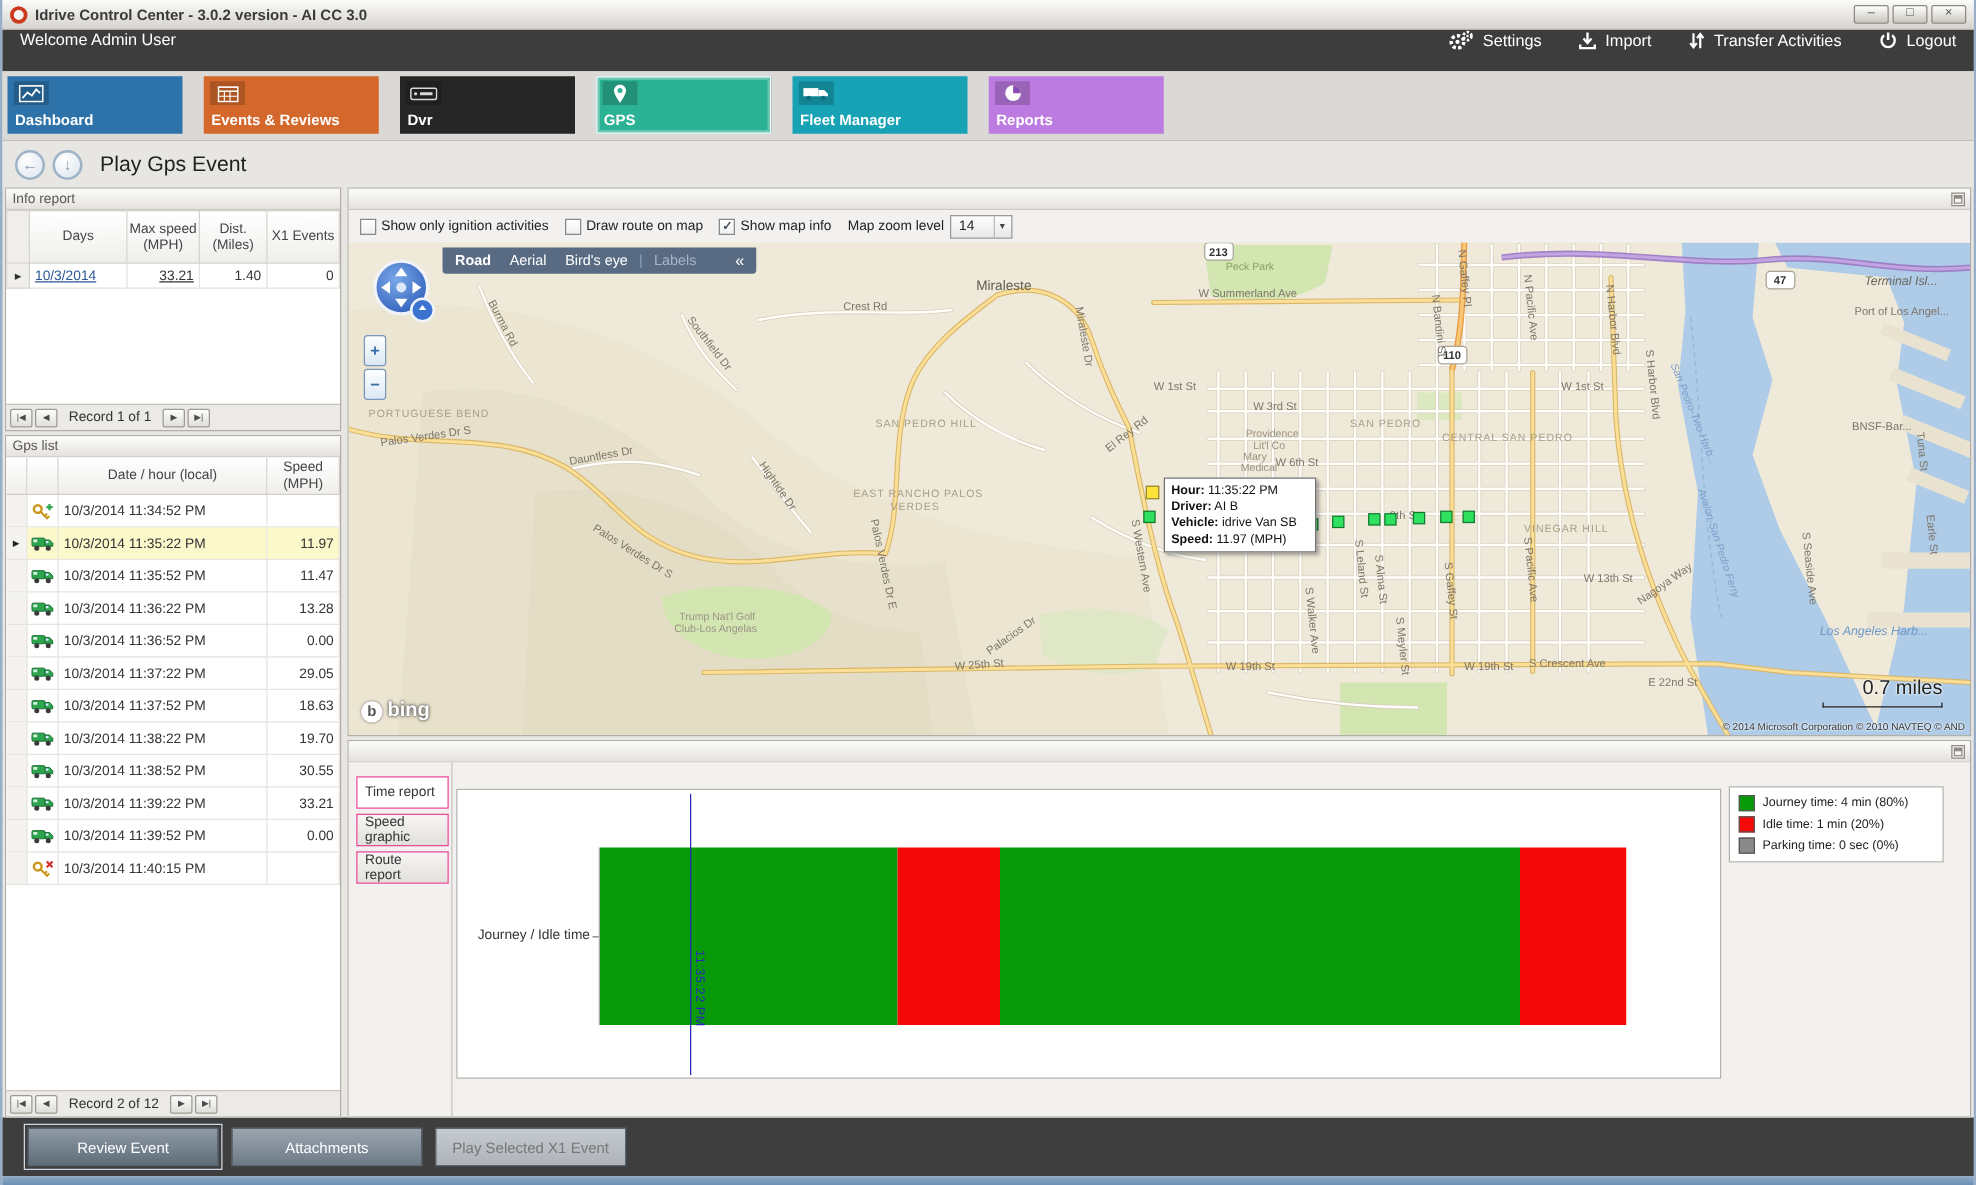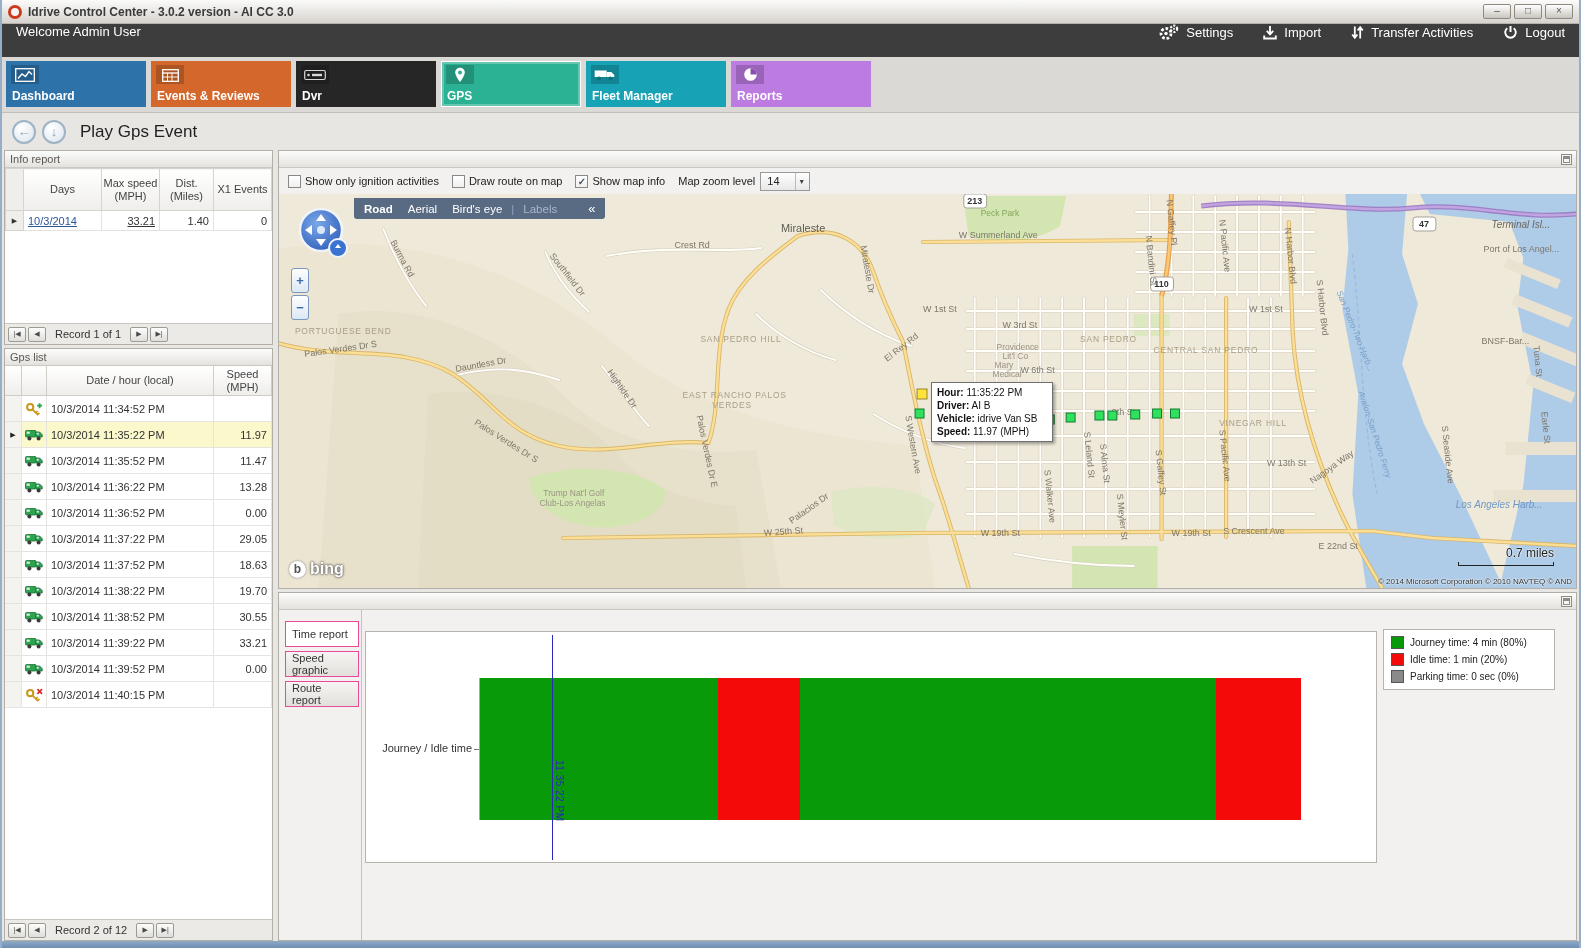--- a/index.html
+++ b/index.html
@@ -10,21 +10,21 @@
 .app-icon{width:14px;height:14px;border-radius:50%;border:3px solid #cc3a1e;background:#f4f4f4}
 .titlebar .title{font-size:12px;font-weight:bold;color:#3a3a3a;margin-left:6px;flex:1}
 .win-btn{width:28px;height:15px;border:1px solid #8e897f;border-radius:2px;background:linear-gradient(#ffffff,#c9c5be);color:#555;font-size:10px;line-height:12px;text-align:center;margin-left:3px;cursor:pointer}
 
 .welcome-bar{flex:0 0 33px;background:#3d3d3d;display:flex;align-items:flex-start;padding:0 14px;color:#fff}
 .welcome-text{font-size:13px}
 .top-actions{margin-left:auto;display:flex;gap:30px;align-items:center}
 .top-action{display:flex;align-items:center;gap:7px;font-size:13px;cursor:pointer}
 .ta-icon{display:inline-flex;align-items:center}
 
-.nav-tabs{flex:0 0 56px;background:#dbd9d5;display:flex;gap:5px;padding:4px 4px 5px 4px;border-bottom:1px solid #c2bfb9}
+.nav-tabs{flex:0 0 56px;background:#dbd9d5;display:flex;gap:17px;padding:4px 4px 5px 4px;border-bottom:1px solid #c2bfb9}
 .nav-tab{width:140px;position:relative;cursor:pointer}
 .icon-box{position:absolute;top:4px;left:5px;width:28px;height:19px;background:rgba(0,0,0,.18);display:flex;align-items:center;justify-content:center}
 .nav-tab .label{position:absolute;left:6px;bottom:4px;color:#fff;font-size:12px;font-weight:bold}
 .nav-tab.selected{box-shadow:0 0 0 1px #fff inset,0 0 0 3px rgba(255,255,255,.28) inset}
 
 .sub-header{flex:0 0 37px;display:flex;align-items:center;gap:6px;padding:0 10px;background:#e8e6e3}
 .circle-btn{width:24px;height:24px;border-radius:50%;border:2px solid #9fb3c6;background:radial-gradient(circle at 35% 30%,#ffffff,#dbe4ee);color:#8aa0b5;font-size:13px;display:flex;align-items:center;justify-content:center;cursor:pointer}
 .page-title{font-size:17px;color:#1f1f1f;margin-left:8px}
 
 .content{flex:1;display:flex;gap:5px;padding:0 2px;min-height:0}
@@ -86,21 +86,21 @@
 .map-menu .mode.active{font-weight:bold}
 .map-menu .mode.disabled{color:#a8b6cc}
 .map-menu .sep{color:#8fa2c0;margin:0 -6px}
 .map-menu-collapse{margin-left:16px;font-size:13px;cursor:pointer}
 .compass{position:absolute;left:16px;top:10px;cursor:pointer}
 .map-zoomers{position:absolute;left:12px;top:74px;display:flex;flex-direction:column;gap:2px}
 .map-zoom-btn{width:18px;height:25px;border:1px solid #7b97bd;background:linear-gradient(#fdfefe,#dce8f4);color:#3a6ea8;font-size:13px;font-weight:bold;display:flex;align-items:center;justify-content:center;border-radius:3px;cursor:pointer}
 .map-tooltip{position:absolute;width:122px;background:#fff;border:1px solid #707070;box-shadow:2px 2px 3px rgba(0,0,0,.35);font-size:10px;color:#111;padding:3px 5px;line-height:1.3}
 .bing-logo{position:absolute;left:10px;bottom:10px;display:flex;align-items:center;gap:4px;color:#fff;font-size:16px;font-weight:bold;text-shadow:0 0 3px #555,0 0 2px #555;cursor:pointer}
 .bing-b{width:17px;height:17px;border-radius:50%;background:#fff;color:#555;font-size:12px;display:flex;align-items:center;justify-content:center;box-shadow:0 0 2px #666;text-shadow:none}
-.map-scale{position:absolute;right:22px;bottom:22px;font-size:12px;color:#222;text-shadow:0 0 2px #fff,0 0 2px #fff;text-align:right}
+.map-scale{position:absolute;right:22px;bottom:22px;font-size:16px;color:#222;text-shadow:0 0 2px #fff,0 0 2px #fff;text-align:right}
 .scale-line{width:96px;height:4px;border-left:1px solid #222;border-right:1px solid #222;border-bottom:1px solid #222;margin-top:2px}
 .map-copy{position:absolute;right:4px;bottom:2px;font-size:8px;color:#333;text-shadow:0 0 2px #fff,0 0 2px #fff}
 
 .chart-panel{flex:1}
 .chart-body{flex:1;position:relative;background:#f2f1ef}
 .chart-body::before{content:"";position:absolute;left:82px;top:0;bottom:0;width:1px;background:#c6c3bd}
 .chart-tab{position:absolute;left:6px;width:74px;height:26px;border:1px solid #ec4899;background:linear-gradient(#f6f5f3,#e2e0dc);font-size:11px;color:#333;display:flex;align-items:center;padding:0 6px;cursor:pointer}
 .chart-tab.active{background:#fff;z-index:2}
 .chart-box{position:absolute;left:86px;top:21px;width:1012px;height:232px;background:#fff;border:1px solid #b6b3ad}
 .bar-label{position:absolute;left:10px;top:110px;width:96px;text-align:right;font-size:11px;color:#333}
@@ -715,14 +715,19 @@
               <div class="legend-item">
                 <span class="legend-swatch" style="background: rgb(138, 138, 138);"></span>
                 <span>Parking time: 0 sec (0%)</span>
               </div>
             </div>
         </div>
       </div>
     </div>
   </div>
 
+  <div class="bottom-bar">
+      <button class="action-btn selected">Review Event</button>
+      <button class="action-btn normal">Attachments</button>
+      <button class="action-btn disabled">Play Selected X1 Event</button>
+    </div>
   <div class="window-edge"></div>
 </div>
 
 </body></html>

